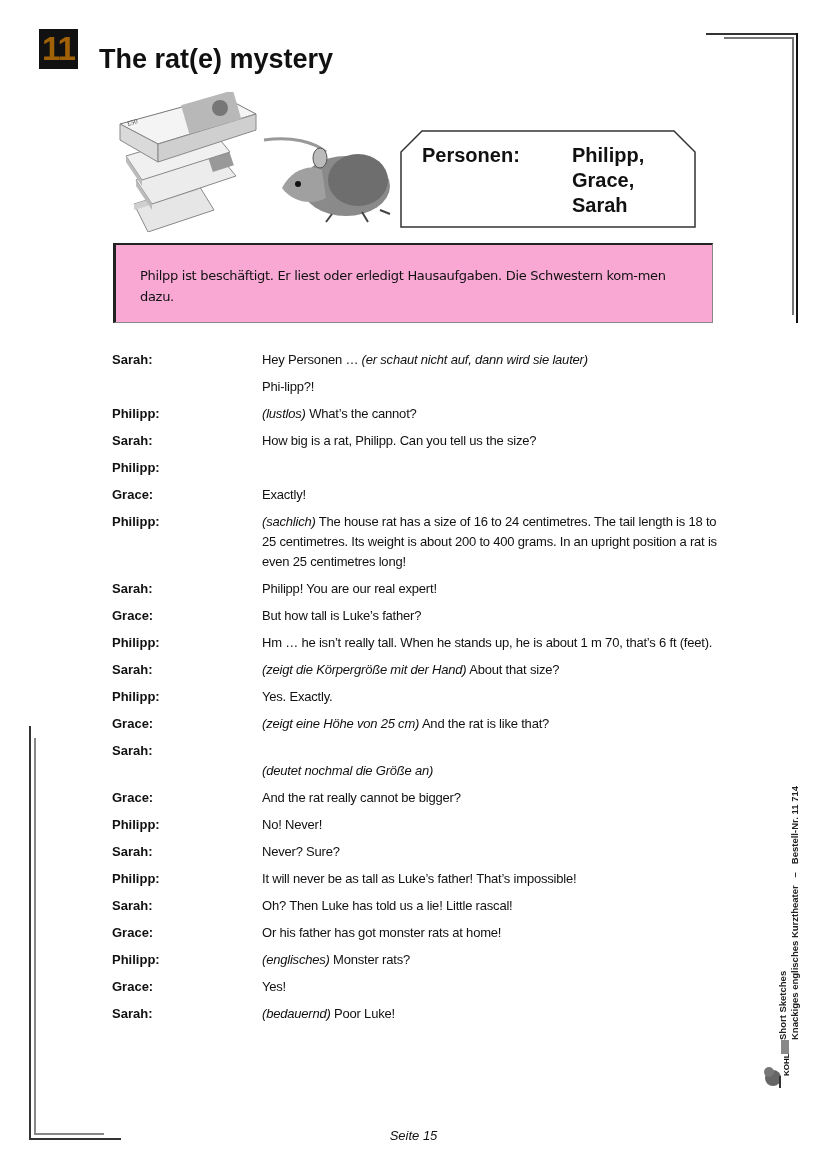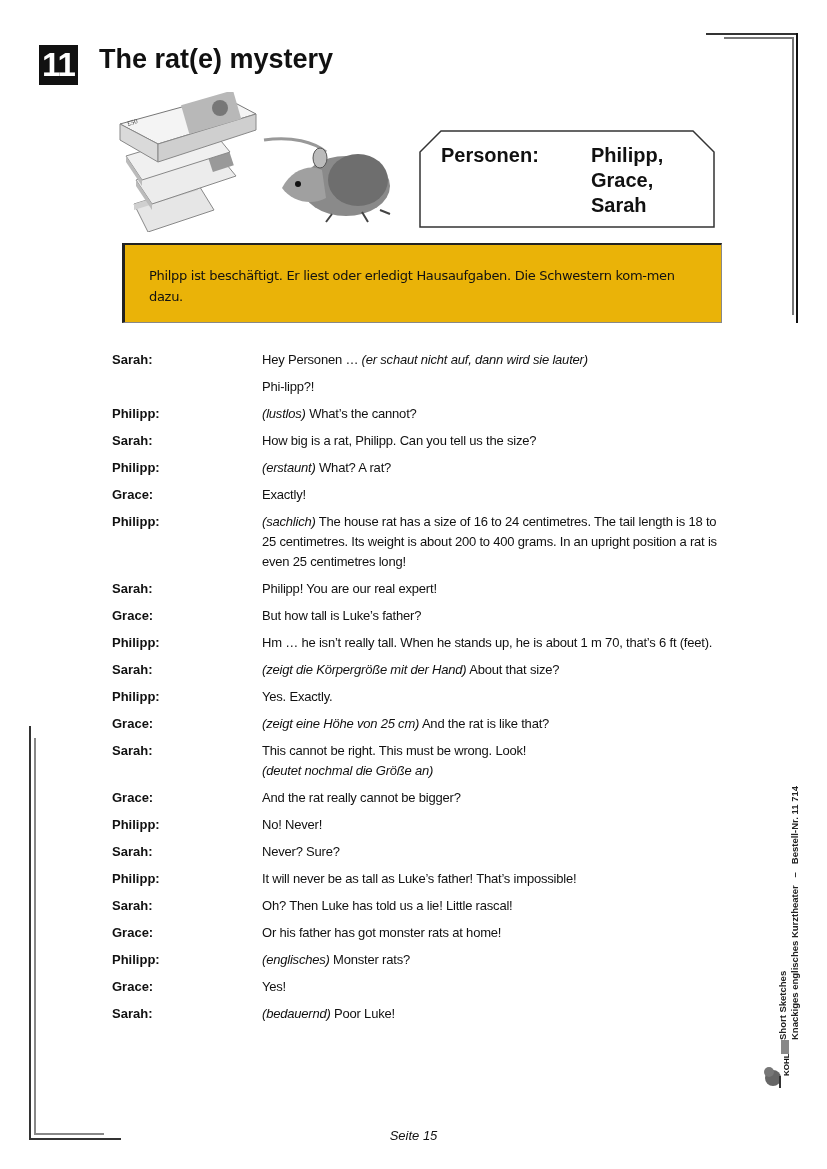--- a/index.html
+++ b/index.html
@@ -9,32 +9,32 @@
   .br-outer-h { left: 706px; top: 33px; width: 92px; height: 2px; background: #333; }
   .br-outer-v { left: 796px; top: 33px; width: 2px; height: 290px; background: #111; }
   .br-inner-h { left: 724px; top: 37px; width: 70px; height: 2px; background: #777; }
   .br-inner-v { left: 792px; top: 37px; width: 2px; height: 278px; background: #777; }
 
   .bl-outer-v { left: 29px; top: 726px; width: 2px; height: 414px; background: #333; }
   .bl-outer-h { left: 29px; top: 1138px; width: 92px; height: 2px; background: #333; }
   .bl-inner-v { left: 34px; top: 738px; width: 2px; height: 396px; background: #888; }
   .bl-inner-h { left: 34px; top: 1133px; width: 70px; height: 2px; background: #888; }
 
-  .chapter-num { position: absolute; left: 39px; top: 45px; width: 39px; height: 40px; background: #111; color: #ffffff; font-weight: bold; font-size: 33px; line-height: 40px; text-align: center; letter-spacing: -1px; }
+  .chapter-num { position: absolute; left: 39px; top: 29px; width: 39px; height: 40px; background: #111; color: #a16207; font-weight: bold; font-size: 33px; line-height: 40px; text-align: center; letter-spacing: -1px; }
   .title { position: absolute; left: 99px; top: 41px; font-size: 27px; font-weight: bold; line-height: 36px; margin: 0; }
 
   .money { position: absolute; left: 118px; top: 92px; width: 142px; height: 140px; }
   .rat { position: absolute; left: 262px; top: 136px; width: 134px; height: 88px; }
 
-  .persons-box { position: absolute; left: 419px; top: 130px; width: 296px; height: 98px; }
+  .persons-box { position: absolute; left: 400px; top: 130px; width: 296px; height: 98px; }
   .persons-box svg { position: absolute; left: 0; top: 0; }
   .persons-label { position: absolute; left: 22px; top: 13px; font-weight: bold; font-size: 20px; line-height: 25px; }
   .persons-names { position: absolute; left: 172px; top: 13px; font-weight: bold; font-size: 20px; line-height: 25px; }
 
-  .stage-box { position: absolute; left: 122px; top: 243px; width: 600px; height: 80px; background: #eab308; border-top: 2px solid #222; border-left: 3px solid #222; border-right: 1px solid #888; border-bottom: 1px solid #888; box-sizing: border-box; }
+  .stage-box { position: absolute; left: 113px; top: 243px; width: 600px; height: 80px; background: #f9a8d4; border-top: 2px solid #222; border-left: 3px solid #222; border-right: 1px solid #888; border-bottom: 1px solid #888; box-sizing: border-box; }
   .stage-text { position: absolute; left: 24px; top: 20px; width: 560px; font-family: "DejaVu Sans", sans-serif; font-size: 13px; line-height: 21px; letter-spacing: -0.3px; margin: 0; }
 
   .dialogue { position: absolute; left: 112px; top: 350px; width: 610px; }
   .line { display: flex; margin-bottom: 7px; font-size: 13px; line-height: 20px; }
   .speaker { width: 150px; flex: none; font-weight: bold; }
   .speech { flex: 1; letter-spacing: -0.2px; }
   .speech i { font-style: italic; }
 
   .side-imprint { position: absolute; left: 760px; top: 740px; width: 50px; height: 350px; }
   .side-text { position: absolute; left: 0; top: 0; width: 350px; transform-origin: 0 0; transform: translate(0, 350px) rotate(-90deg); font-size: 9.5px; line-height: 12px; font-weight: bold; color: #222; }
@@ -121,21 +121,20 @@
     <div class="line">
       <span class="speaker">Philipp:</span>
       <span class="speech"><i>(lustlos)</i><span> What’s the cannot?</span></span>
     </div>
     <div class="line">
       <span class="speaker">Sarah:</span>
       <span class="speech"><span>How big is a rat, Philipp. Can you tell us the size?</span></span>
     </div>
     <div class="line">
       <span class="speaker">Philipp:</span>
-      <span class="speech"><i>(erstaunt)</i><span> What? A rat?</span></span>
     </div>
     <div class="line">
       <span class="speaker">Grace:</span>
       <span class="speech"><span>Exactly!</span></span>
     </div>
     <div class="line">
       <span class="speaker">Philipp:</span>
       <span class="speech"><i>(sachlich)</i><span> The house rat has a size of 16 to 24 centimetres. The tail length is 18 to 25 centimetres. Its weight is about 200 to 400 grams. In an upright position a rat is even 25 centimetres long!</span></span>
     </div>
     <div class="line">
@@ -157,21 +156,21 @@
     <div class="line">
       <span class="speaker">Philipp:</span>
       <span class="speech"><span>Yes. Exactly.</span></span>
     </div>
     <div class="line">
       <span class="speaker">Grace:</span>
       <span class="speech"><i>(zeigt eine Höhe von 25 cm)</i><span> And the rat is like that?</span></span>
     </div>
     <div class="line">
       <span class="speaker">Sarah:</span>
-      <span class="speech"><span>This cannot be right. This must be wrong. Look!</span><br><i>(deutet nochmal die Größe an)</i></span>
+      <span class="speech"><br><i>(deutet nochmal die Größe an)</i></span>
     </div>
     <div class="line">
       <span class="speaker">Grace:</span>
       <span class="speech"><span>And the rat really cannot be bigger?</span></span>
     </div>
     <div class="line">
       <span class="speaker">Philipp:</span>
       <span class="speech"><span>No! Never!</span></span>
     </div>
     <div class="line">

